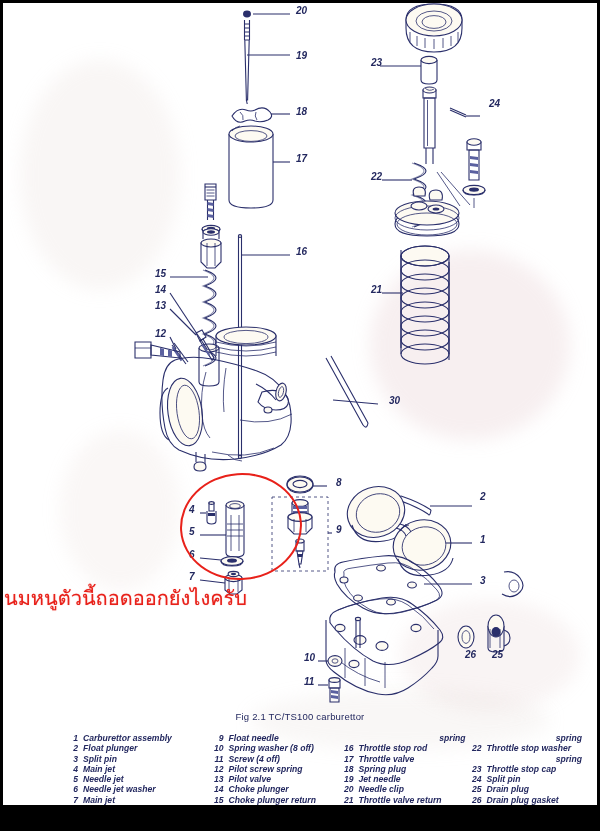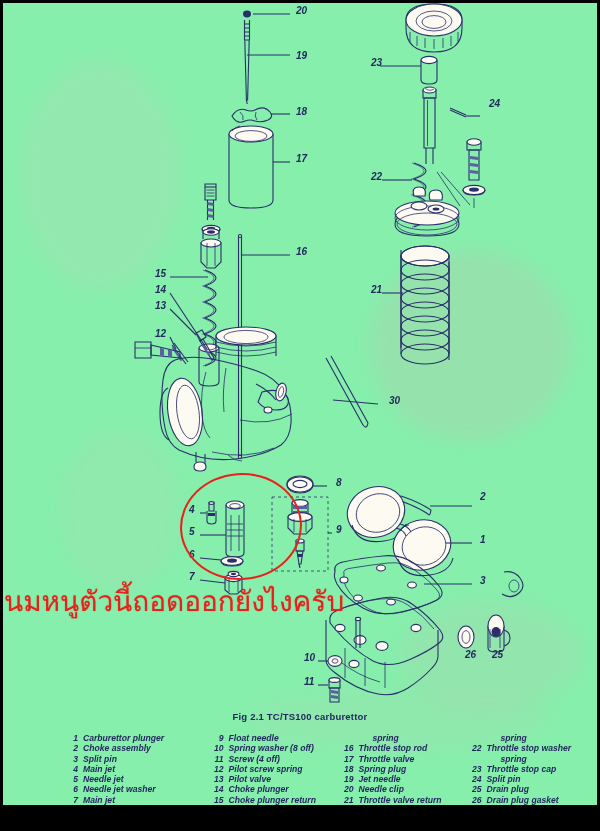--- a/index.html
+++ b/index.html
@@ -1,19 +1,19 @@
 <!DOCTYPE html>
 <html><head>
 <meta charset="utf-8">
 <style>
   html,body{margin:0;padding:0;background:#000;}
   body{font-family:"Liberation Sans",sans-serif;}
   #page{
     position:relative;width:600px;height:831px;overflow:hidden;
-    background:#86efac;
+    background:#ffffff;
   }
   
   #frame{position:absolute;inset:0;border:3px solid #000;box-sizing:border-box;pointer-events:none;z-index:50;}
   #bottombar{position:absolute;left:0;right:0;bottom:0;height:26px;background:#000;z-index:40;}
   
   .blotch{position:absolute;border-radius:50%;filter:blur(9px);pointer-events:none;}
   #diagram{position:absolute;left:0;top:0;width:600px;height:705px;}
   svg.dg{position:absolute;left:0;top:0;width:600px;height:705px;}
   .ink{stroke:#2a2f6b;fill:none;stroke-width:1.1;}
   .ink-thin{stroke:#2a2f6b;fill:none;stroke-width:0.8;}
@@ -22,43 +22,43 @@
   .paperfill{fill:#fdfaf2;}
   .num{fill:#23285f;font-family:"Liberation Sans",sans-serif;font-size:10px;font-weight:bold;font-style:italic;}
   
   #redcircle{
     position:absolute;left:180px;top:473px;width:118px;height:103px;
     border:2.4px solid #e8211a;border-radius:50%;
     transform:rotate(-4deg);z-index:20;
   }
   #thai{
     position:absolute;left:4px;top:588px;z-index:21;
-    color:#e8211a;font-size:28px;line-height:1;
+    color:#e8211a;font-size:20px;line-height:1;
     font-family:"DejaVu Sans",sans-serif;white-space:nowrap;
     text-shadow:0 0 1px rgba(232,33,26,.5);
   }
   
   #caption{
     position:absolute;left:0;right:0;top:711px;text-align:center;
-    color:#23285f;font-size:9.5px;font-weight:bold;letter-spacing:.2px;
+    color:#23285f;font-size:9.5px;font-weight:normal;letter-spacing:.2px;
   }
   #legend{
     position:absolute;left:62px;top:733px;width:520px;height:72px;
     display:flex;gap:0px;color:#23285f;
   }
   #legend .col{font-size:8.6px;line-height:10.3px;font-style:italic;font-weight:bold;}
   #legend .col:nth-child(1){width:150px;}
   #legend .col:nth-child(2){width:134px;}
   #legend .col:nth-child(3){width:132px;}
   #legend .col:nth-child(4){width:120px;}
   .lrow{display:flex;white-space:nowrap;}
   .lnum{width:16px;text-align:right;padding-right:5px;flex:none;}
   .ltxt{flex:1;}
   .cont .lnum{visibility:hidden;}
-  .cont .ltxt{padding-left:14px;}
+  .cont .ltxt{padding-left:14px;text-align:right;}
 </style>
 </head>
 <body>
 
 <div id="page">
 
   <div class="blotch" style="left:370px;top:250px;width:200px;height:190px;background:rgba(214,176,178,.20);"></div>
   <div class="blotch" style="left:20px;top:60px;width:160px;height:230px;background:rgba(218,198,190,.16);"></div>
   <div class="blotch" style="left:400px;top:600px;width:180px;height:110px;background:rgba(216,184,180,.15);"></div>
   <div class="blotch" style="left:60px;top:430px;width:120px;height:160px;background:rgba(214,196,186,.13);"></div>
@@ -413,25 +413,25 @@
   <div id="redcircle"></div>
 
   <div id="thai">นมหนูตัวนี้ถอดออกยังไงครับ</div>
 
   <div id="caption">Fig 2.1 TC/TS100 carburettor</div>
 
   <div id="legend">
       <div class="col">
         <div class="lrow">
           <span class="lnum">1</span>
-          <span class="ltxt">Carburettor plunger</span>
+          <span class="ltxt">Carburettor assembly</span>
         </div>
         <div class="lrow">
           <span class="lnum">2</span>
-          <span class="ltxt">Choke assembly</span>
+          <span class="ltxt">Float plunger</span>
         </div>
         <div class="lrow">
           <span class="lnum">3</span>
           <span class="ltxt">Split pin</span>
         </div>
         <div class="lrow">
           <span class="lnum">4</span>
           <span class="ltxt">Main jet</span>
         </div>
         <div class="lrow">

